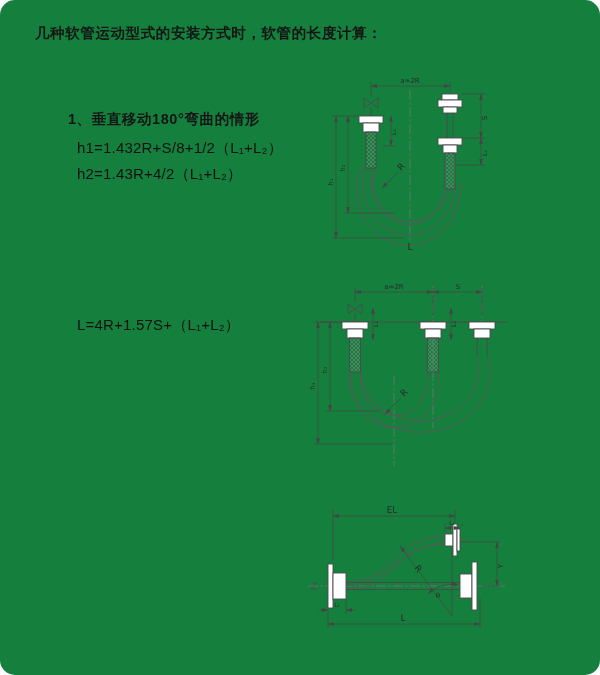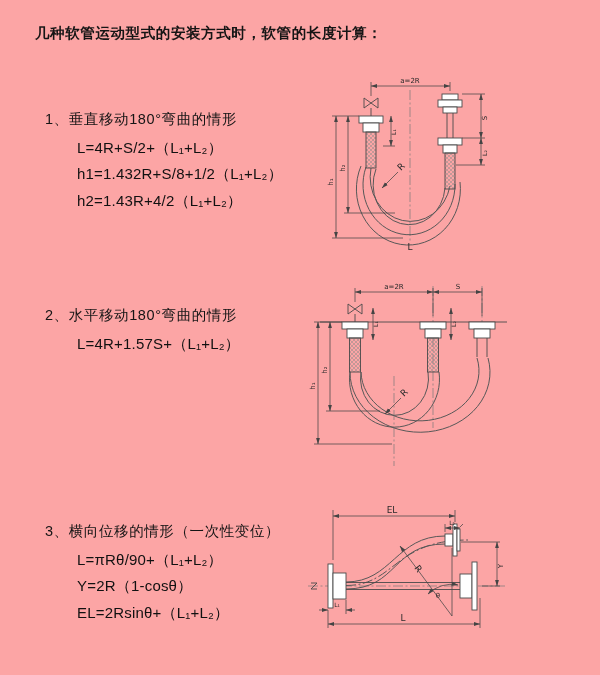--- a/index.html
+++ b/index.html
@@ -1,21 +1,21 @@
 <!DOCTYPE html>
 <html><head>
 <meta charset="utf-8">
 <style>
   html,body { margin:0; padding:0; background:#fff; }
-  .page { position:relative; width:600px; height:675px; background:#fca5a5; overflow:hidden;
-          font-family:"Liberation Sans","DejaVu Sans",sans-serif; color:#1a1a1a; }
+  .page { position:relative; width:600px; height:675px; background:#15803d; overflow:hidden;
+          font-family:"Liberation Sans","DejaVu Sans",sans-serif; color:#1a1a1a;border-radius:15px; }
   .title { position:absolute; left:35px; top:24px; margin:0; font-size:14.5px; font-weight:600;
            letter-spacing:0.6px; color:#151515; }
   .sec { position:absolute; left:45px; }
-  .sec-h { margin:0; font-size:14.5px; font-weight:400; letter-spacing:0.6px; color:#151515; }
+  .sec-h { margin:0; font-size:14.5px; font-weight:700; letter-spacing:0.6px; color:#151515;text-align:center; }
   .formula { margin:10.5px 0 0 32px; font-size:15px; line-height:16px; letter-spacing:0.2px; color:#111; }
   .diag { position:absolute; }
   .diag line, .diag path { stroke:#4a4a4a; fill:none; stroke-width:0.9; }
   .diag g.hose path { stroke:#585858; stroke-width:1; }
   .diag g.fit rect:not(.hx) { fill:#ffffff; stroke:#4a4a4a; stroke-width:0.9; }
   .diag rect.hx { stroke:#4a4a4a; stroke-width:0.9; }
   .diag line.cl, .diag path.cl { stroke:#7a7a7a; stroke-width:0.7; stroke-dasharray:10 2.5 2 2.5; }
   .diag g.dim line, .diag g.dim path { stroke:#464646; stroke-width:0.75; }
   .diag text { font-family:"DejaVu Sans",sans-serif; font-size:7px; fill:#2a2a2a; stroke:none; }
   .diag text.sm { font-size:6px; }
@@ -23,21 +23,20 @@
 </style>
 </head>
 <body>
 
 <div class="page">
 
   <h1 class="title">几种软管运动型式的安装方式时，软管的长度计算：</h1>
 
   <div class="sec" style="top:110px">
     <h2 class="sec-h">1、垂直移动180°弯曲的情形</h2>
-    <p class="formula">L=4R+S/2+（L₁+L₂）</p>
     <p class="formula">h1=1.432R+S/8+1/2（L₁+L₂）</p>
     <p class="formula">h2=1.43R+4/2（L₁+L₂）</p>
   </div>
 
   <svg class="diag" style="left:303px;top:70px" width="287" height="192" viewBox="0 0 287 192">
     <defs>
       <marker id="am1" viewBox="0 0 10 8" refX="9.5" refY="4" markerWidth="9" markerHeight="7" orient="auto-start-reverse">
         <path d="M0,1 L10,4 L0,7 Z" style="fill:#444;stroke:none"></path>
       </marker>
       <pattern id="ht1" width="4" height="4" patternUnits="userSpaceOnUse">
@@ -114,21 +113,20 @@
 
     <g class="dim">
       <line x1="95" y1="102" x2="79" y2="118" marker-end="url(#am1)"></line>
       <text class="lg" x="98" y="101" transform="rotate(-45 98 101)">R</text>
     </g>
 
     <text class="lg" x="107" y="180" text-anchor="middle">L</text>
   </svg>
 
   <div class="sec" style="top:306px">
-    <h2 class="sec-h">2、水平移动180°弯曲的情形</h2>
     <p class="formula">L=4R+1.57S+（L₁+L₂）</p>
   </div>
 
   <svg class="diag" style="left:300px;top:278px" width="290" height="196" viewBox="0 0 290 196">
     <defs>
       <marker id="am2" viewBox="0 0 10 8" refX="9.5" refY="4" markerWidth="9" markerHeight="7" orient="auto-start-reverse">
         <path d="M0,1 L10,4 L0,7 Z" style="fill:#444;stroke:none"></path>
       </marker>
       <pattern id="ht2" width="4" height="4" patternUnits="userSpaceOnUse">
         <path d="M0,4 L4,0 M0,0 L4,4" style="stroke:#8a8a8a;stroke-width:0.5;fill:none"></path>
@@ -199,26 +197,20 @@
       <line x1="151" y1="30" x2="151" y2="62" marker-start="url(#am2)" marker-end="url(#am2)"></line>
       <text class="sm" x="156" y="46" text-anchor="middle" transform="rotate(-90 156 46)">L₂</text>
     </g>
 
     <g class="dim">
       <line x1="101" y1="120" x2="85" y2="136" marker-end="url(#am2)"></line>
       <text class="lg" x="104" y="119" transform="rotate(-45 104 119)">R</text>
     </g>
   </svg>
 
-  <div class="sec" style="top:522px">
-    <h2 class="sec-h">3、横向位移的情形（一次性变位）</h2>
-    <p class="formula">L=πRθ/90+（L₁+L₂）</p>
-    <p class="formula">Y=2R（1-cosθ）</p>
-    <p class="formula">EL=2Rsinθ+（L₁+L₂）</p>
-  </div>
 
   <svg class="diag" style="left:300px;top:498px" width="300" height="152" viewBox="0 0 300 152">
     <defs>
       <marker id="am3" viewBox="0 0 10 8" refX="9.5" refY="4" markerWidth="9" markerHeight="7" orient="auto-start-reverse">
         <path d="M0,1 L10,4 L0,7 Z" style="fill:#444;stroke:none"></path>
       </marker>
     </defs>
 
     <line class="cl" x1="8" y1="88" x2="205" y2="88"></line>
     <g>

